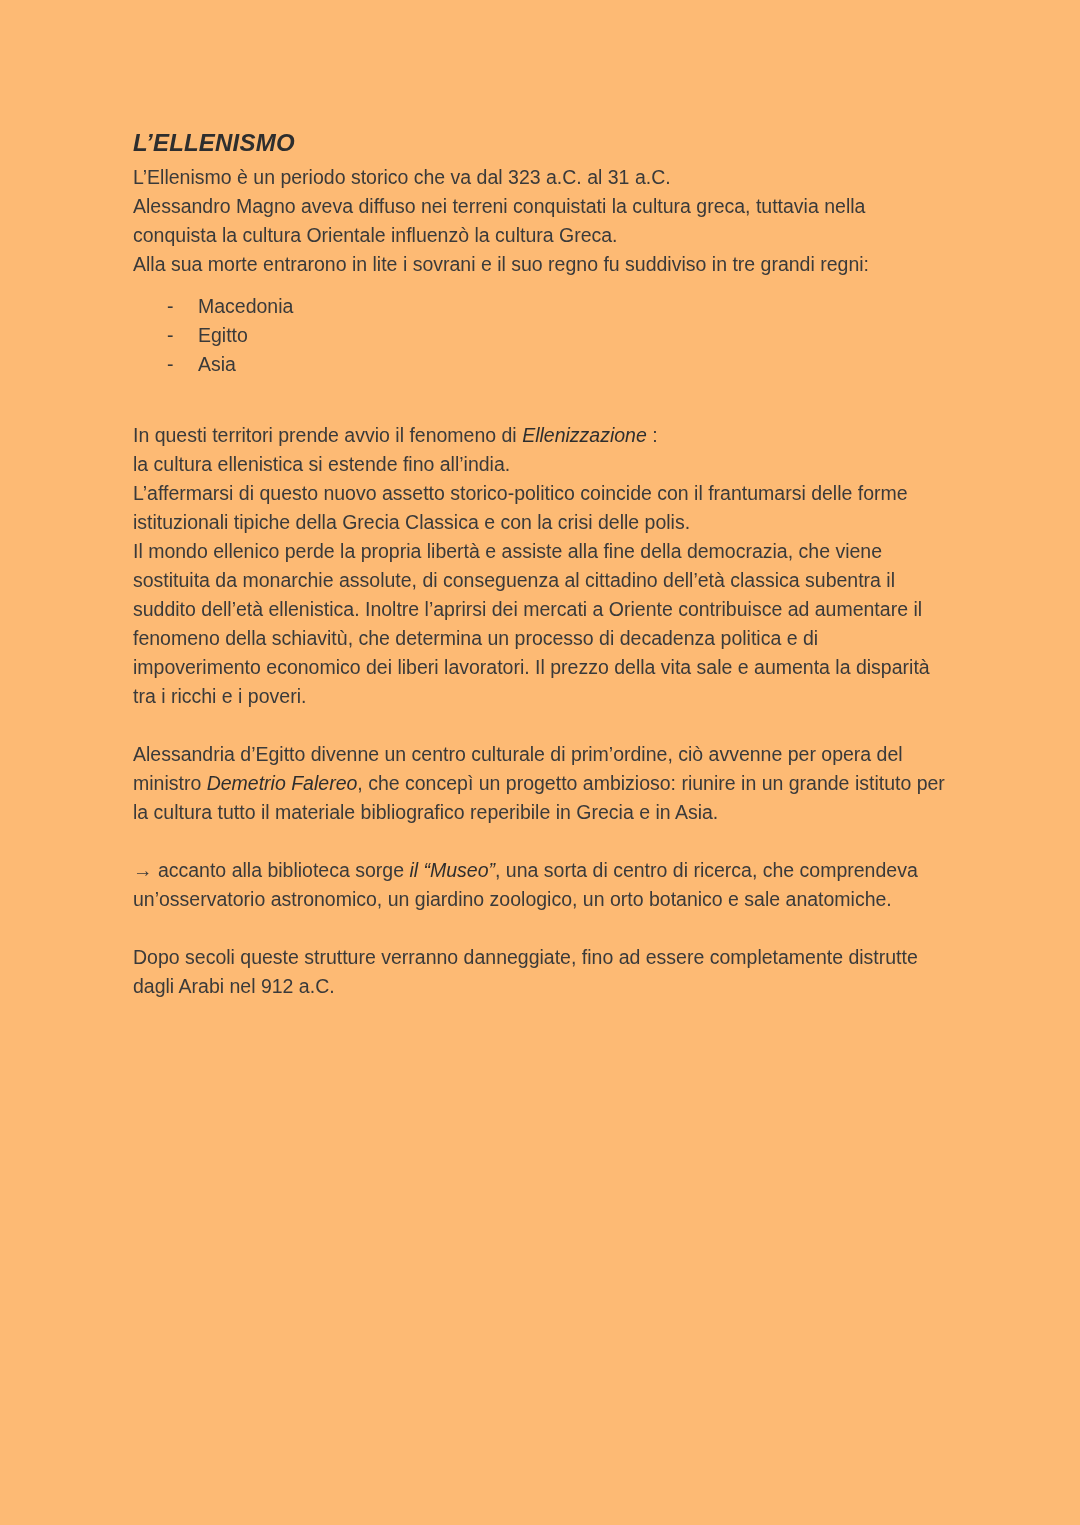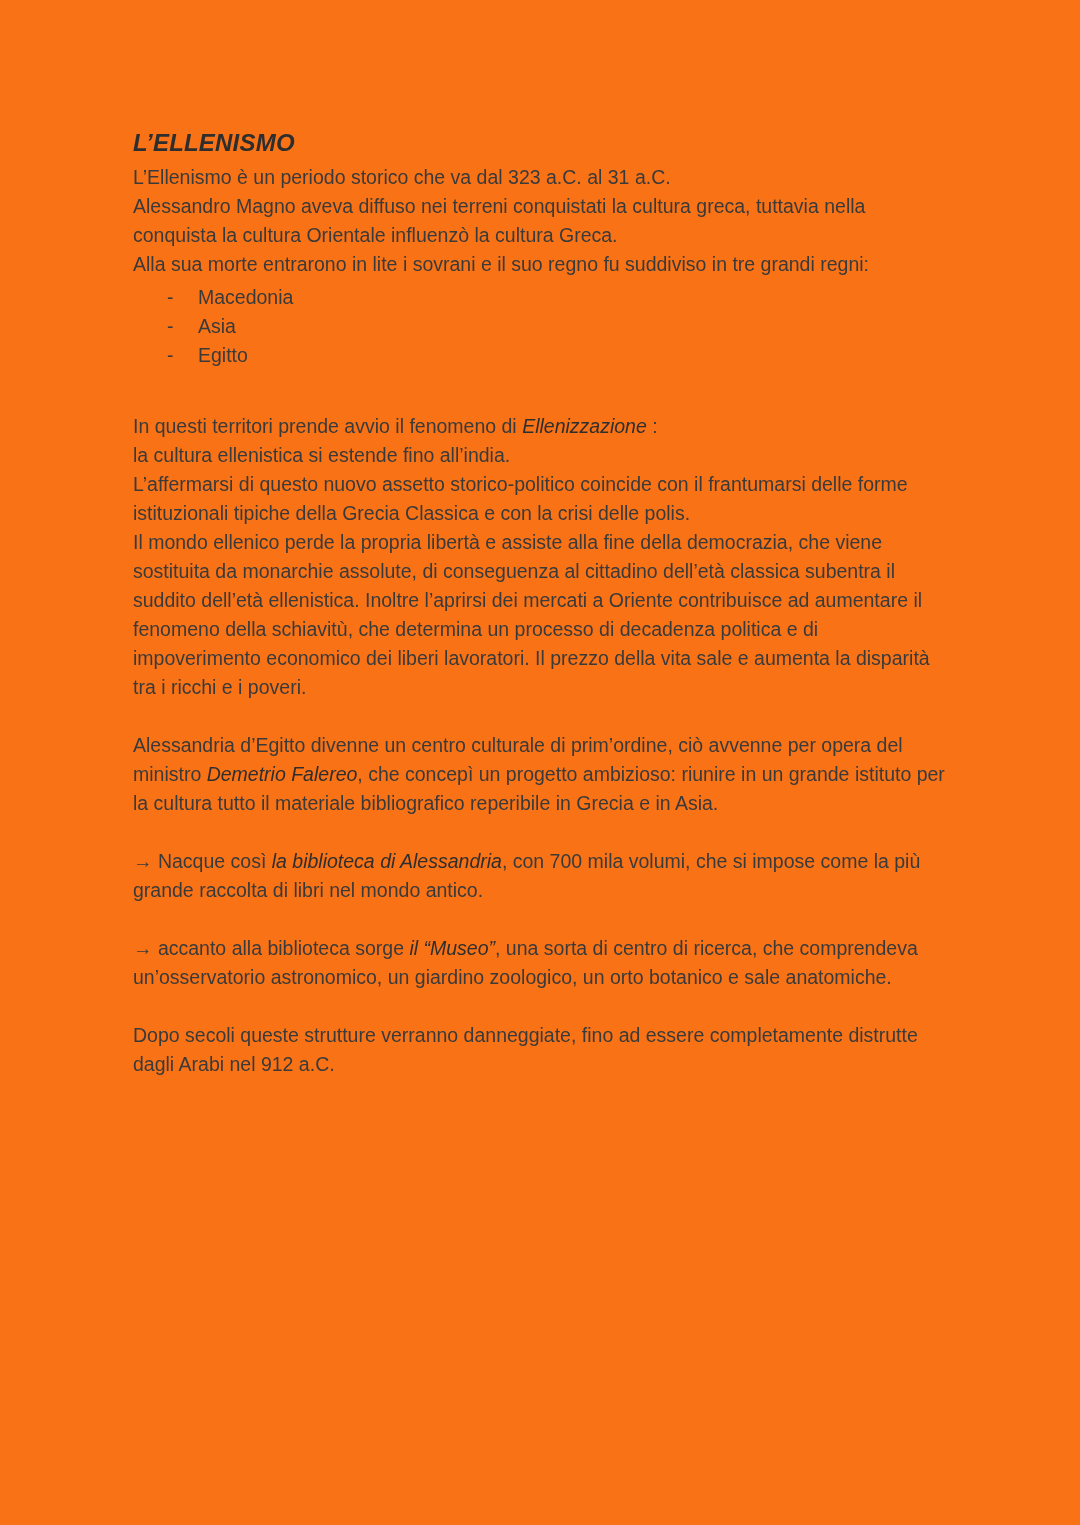--- a/index.html
+++ b/index.html
@@ -4,21 +4,21 @@
 <style>
   html, body {
     margin: 0;
     padding: 0;
     background: #ffffff;
   }
   .page {
     position: relative;
     width: 1080px;
     height: 1525px;
-    background: #f97316;
+    background: #fdba74;
     box-sizing: border-box;
     padding: 128px 132px 0 133px;
     font-family: "Liberation Sans", "DejaVu Sans", sans-serif;
     font-size: 19.5px;
     line-height: 29px;
     color: #3a3a3a;
     overflow: hidden;
   }
   h1.doc-heading {
     font-size: 24px;
@@ -28,21 +28,21 @@
     color: #2e2e2e;
     margin: 0 0 5px 0;
     letter-spacing: 0.2px;
   }
   p.doc-paragraph {
     margin: 2px 0 29px 0;
     white-space: pre-line;
   }
   ul.doc-list {
     list-style: none;
-    margin: 4px 0 42px 0;
+    margin: 13px 0 42px 0;
     padding: 0 0 0 34px;
   }
   ul.doc-list li {
     position: relative;
     padding-left: 31px;
   }
   ul.doc-list li .dash::before {
     content: "-";
     position: absolute;
     left: 0;
@@ -61,32 +61,31 @@
 <div class="page">
 
   <h1 class="doc-heading">L’ELLENISMO</h1>
 
   <p class="doc-paragraph" style="margin-bottom: 0;">L’Ellenismo è un periodo storico che va dal 323 a.C. al 31 a.C.
 Alessandro Magno aveva diffuso nei terreni conquistati la cultura greca, tuttavia nella conquista la cultura Orientale influenzò la cultura Greca.
 Alla sua morte entrarono in lite i sovrani e il suo regno fu suddiviso in tre grandi regni:</p>
 
   <ul class="doc-list">
     <li><span class="dash"></span><span>Macedonia</span></li>
+    <li><span class="dash"></span><span>Egitto</span></li>
     <li><span class="dash"></span><span>Asia</span></li>
-    <li><span class="dash"></span><span>Egitto</span></li>
   </ul>
 
   <p class="doc-paragraph"><span>In questi territori prende avvio il fenomeno di </span><span class="bi">Ellenizzazione</span><span> :
 la cultura ellenistica si estende fino all’india.
 L’affermarsi di questo nuovo assetto storico-politico coincide con il frantumarsi delle forme istituzionali tipiche della Grecia Classica e con la crisi delle polis.
 Il mondo ellenico perde la propria libertà e assiste alla fine della democrazia, che viene sostituita da monarchie assolute, di conseguenza al cittadino dell’età classica subentra il suddito dell’età ellenistica. Inoltre l’aprirsi dei mercati a Oriente contribuisce ad aumentare il fenomeno della schiavitù, che determina un processo di decadenza politica e di impoverimento economico dei liberi lavoratori. Il prezzo della vita sale e aumenta la disparità tra i ricchi e i poveri.</span></p>
 
 
 
   <p class="doc-paragraph"><span>Alessandria d’Egitto divenne un centro culturale di prim’ordine, ciò avvenne per opera del ministro </span><span class="bi">Demetrio Falereo</span><span>, che concepì un progetto ambizioso: riunire in un grande istituto per la cultura tutto il materiale bibliografico reperibile in Grecia e in Asia.</span></p>
 
-  <p class="doc-paragraph"><span>→ Nacque così </span><span class="bi">la biblioteca di Alessandria</span><span>, con 700 mila volumi, che si impose come la più grande raccolta di libri nel mondo antico.</span></p>
 
   <p class="doc-paragraph"><span>→ accanto alla biblioteca sorge </span><span class="bi">il “Museo”</span><span>, una sorta di centro di ricerca, che comprendeva un’osservatorio astronomico, un giardino zoologico, un orto botanico e sale anatomiche.</span></p>
 
   <p class="doc-paragraph">Dopo secoli queste strutture verranno danneggiate, fino ad essere completamente distrutte dagli Arabi nel 912 a.C.</p>
 
 </div>
 
 </body></html>

